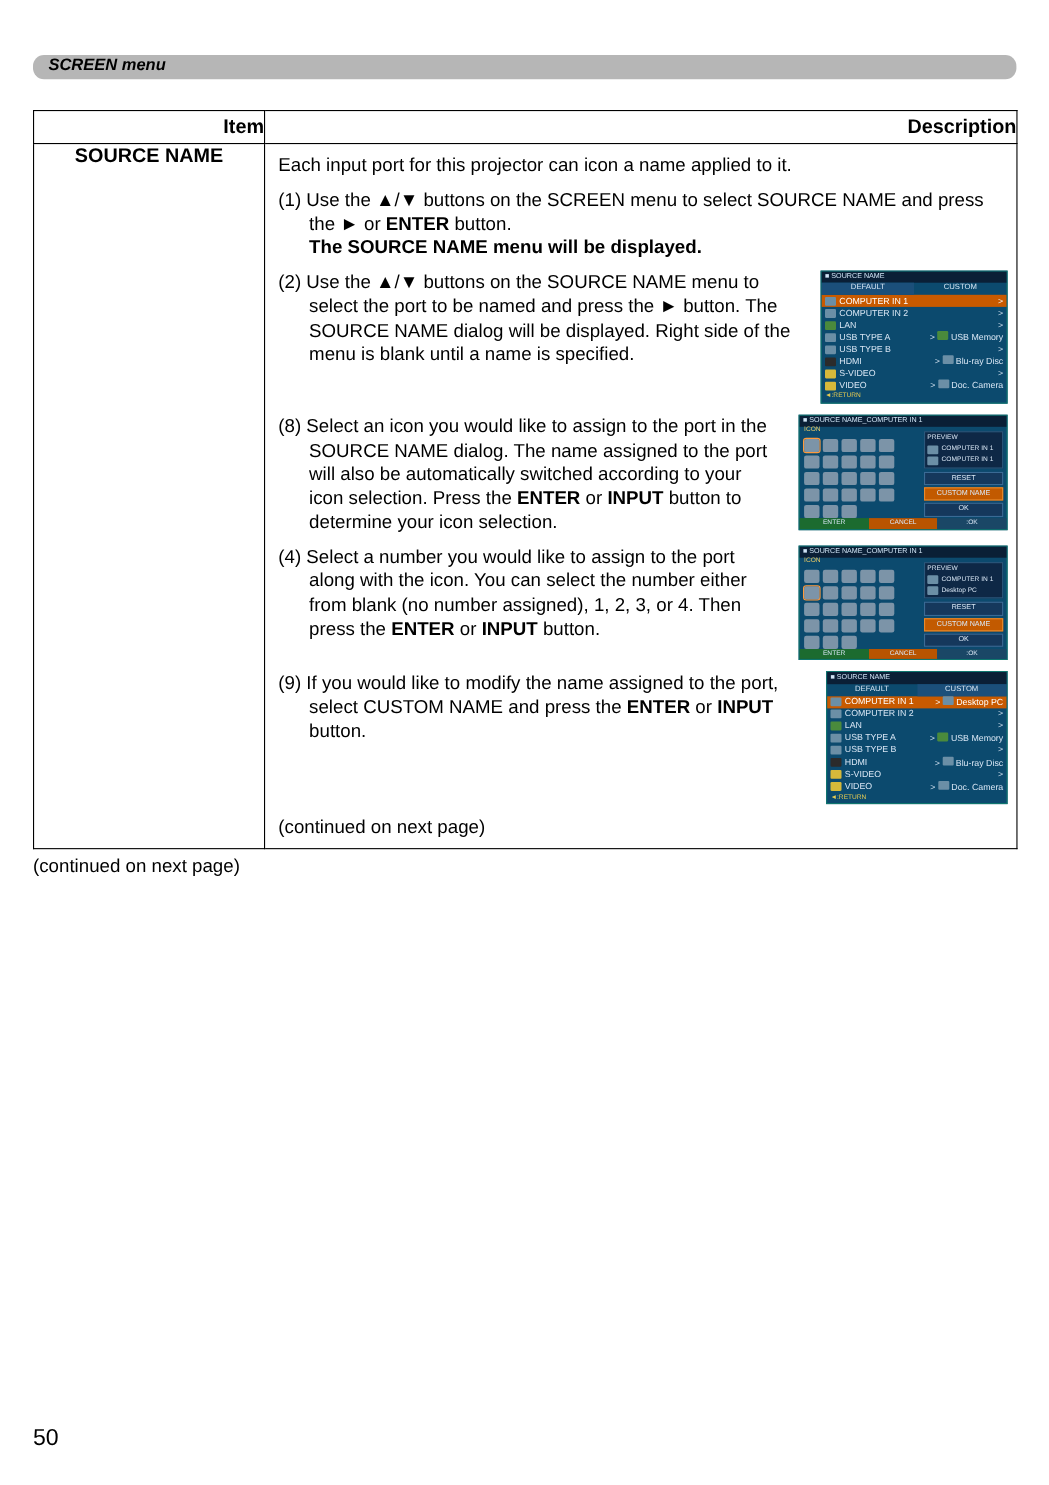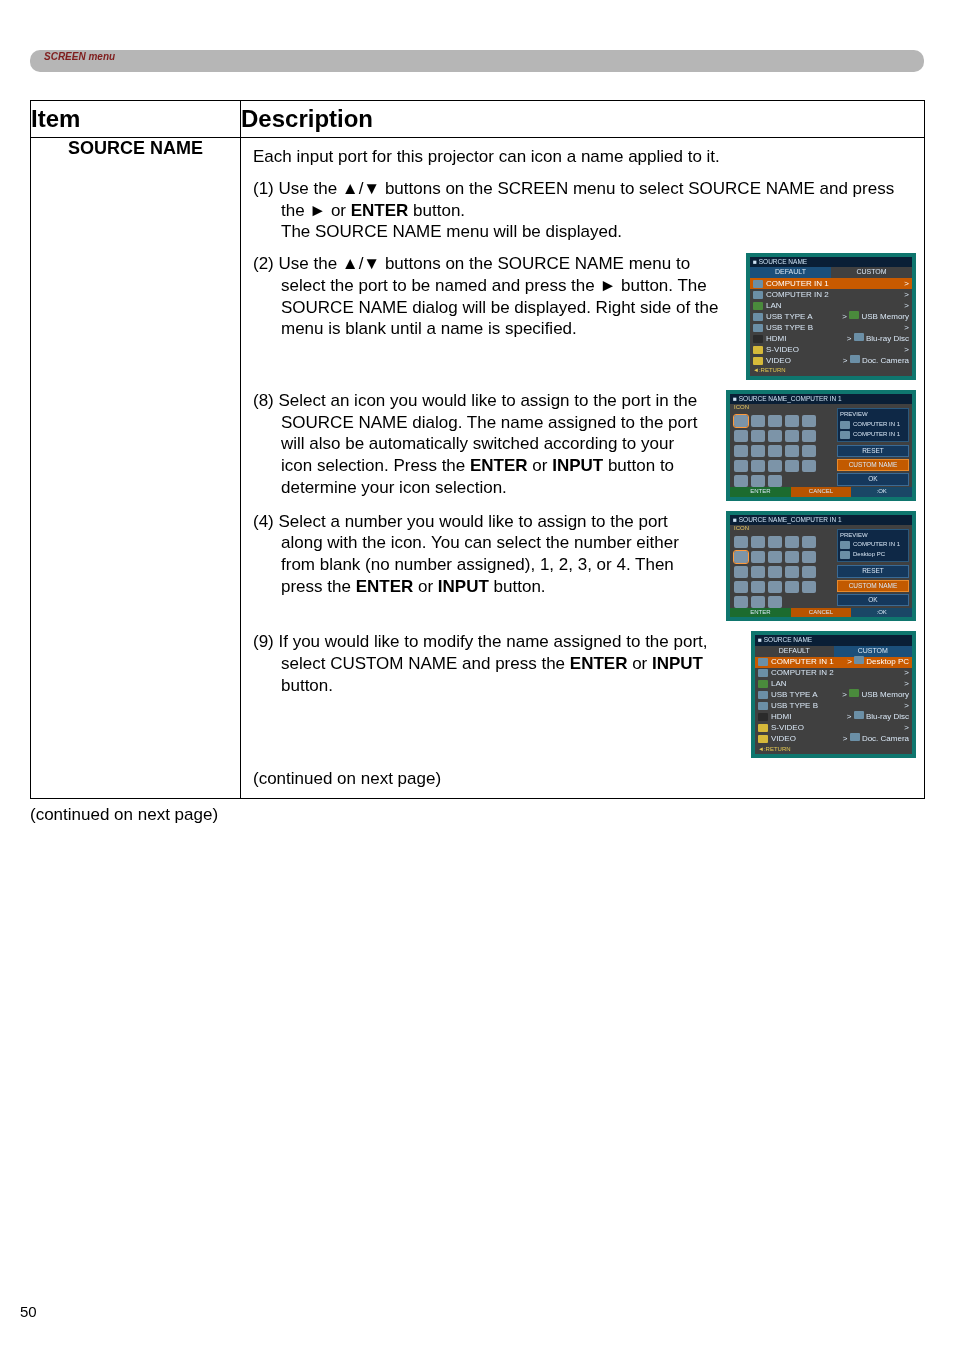--- a/index.html
+++ b/index.html
@@ -16,37 +16,37 @@
     height: 22px;
     width: 894px;
     position: relative;
     margin-bottom: 28px;
   }
   .tab-bar .tab-label {
     position: absolute;
     left: 14px;
     top: 1px;
     font-weight: bold;
-    font-size: 10px;
-    color: #7f1d1d;
+    font-size: 15px;
+    color: #000000;
     font-style: italic;
   }
   table.main {
     border-collapse: collapse;
     width: 894px;
     table-layout: fixed;
   }
   table.main th, table.main td {
     border: 1px solid #000;
     vertical-align: top;
   }
   table.main th {
     font-weight: bold;
-    font-size: 24px;
-    text-align: left;
+    font-size: 18px;
+    text-align: right;
     padding: 4px 0;
     background: #fff;
   }
   col.item { width: 210px; }
   col.desc { width: 684px; }
   td.item-cell {
     vertical-align: middle;
     text-align: center;
     font-weight: bold;
     font-size: 18px;
@@ -59,38 +59,38 @@
   .para { margin-bottom: 10px; }
   .step {
     display: flex;
     gap: 0;
     margin-bottom: 10px;
     align-items: flex-start;
   }
   .step .text-col { flex: 1 1 auto; padding-right: 26px; }
   .step .img-col { flex: 0 0 auto; }
   .hang { padding-left: 28px; text-indent: -28px; }
-  .hang-sub { padding-left: 28px; }
+  .hang-sub { padding-left: 28px; font-weight: bold; }
   .continued-out {
     font-size: 17px;
     margin-top: 6px;
   }
   .page-num {
     position: absolute;
     bottom: 30px;
-    left: 20px;
-    font-size: 15px;
+    left: 30px;
+    font-size: 21px;
   }
 
   
   .osd {
-    background: #404040;
+    background: #0c4a6e;
     color: #d8e6f4;
     font-size: 8px;
-    border: 4px solid #0f766e;
+    border: 1px solid #0f766e;
     position: relative;
   }
   .osd .orange { background: #c85a00; color: #fff; }
   .osd .blue-hi { background: #1b4f7a; }
   .osd .row { display: flex; align-items: center; height: 11px; padding: 0 3px; gap: 3px; }
   .osd .tabrow { display: flex; }
   .osd .tabrow > div { flex: 1; text-align: center; padding: 1px 0; font-size: 7px; }
   .osd .footer { font-size: 6px; padding: 1px 3px; color: #e6cb52; }
   .osd .ico { width: 10px; height: 8px; background: #6b8fa6; border-radius: 1px; display: inline-block; }
   .osd .ico.y { background: #d6b93a; }

